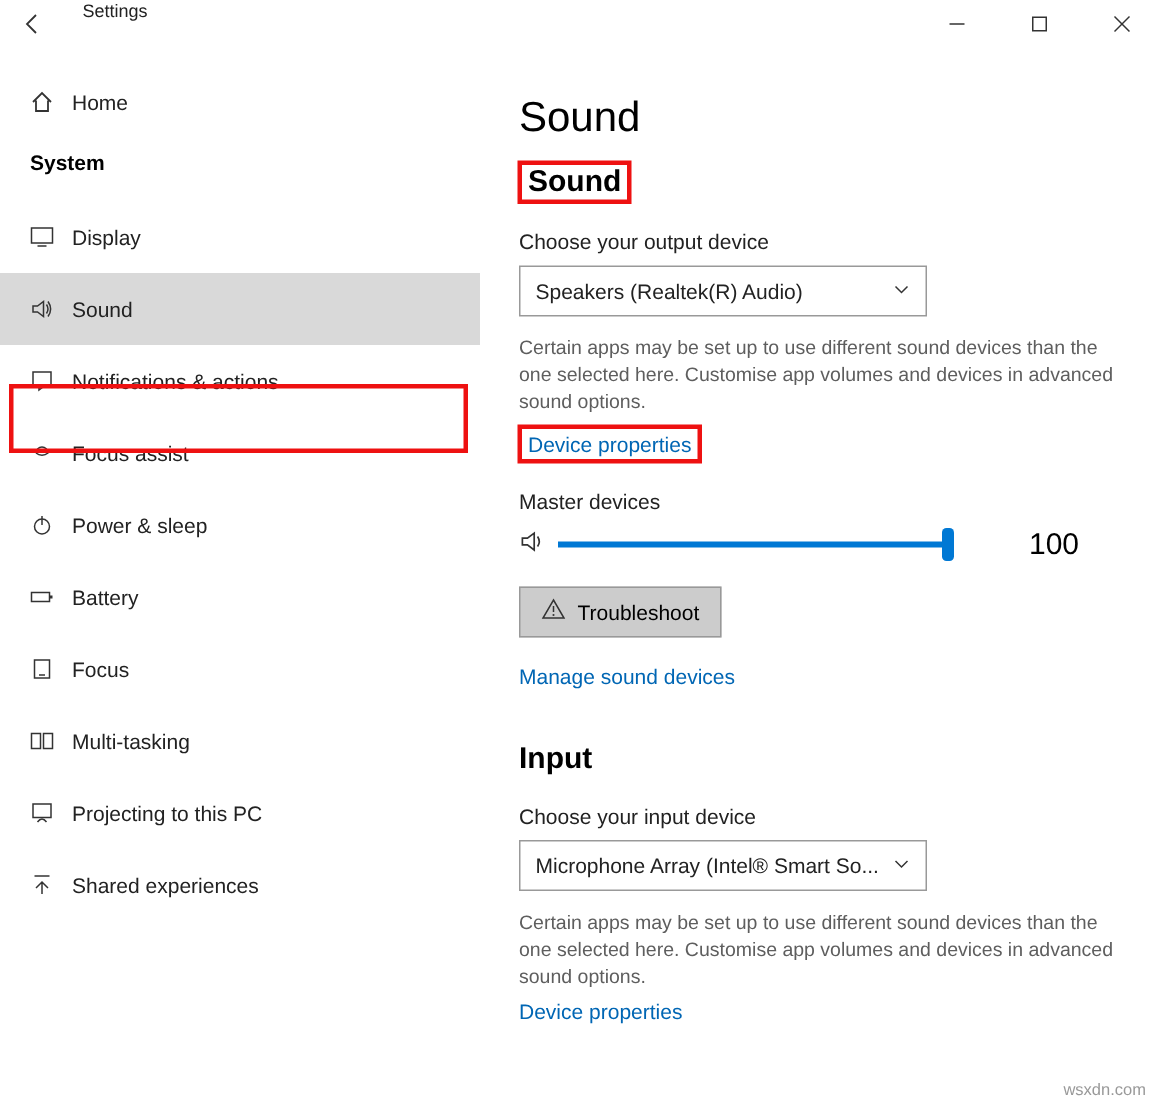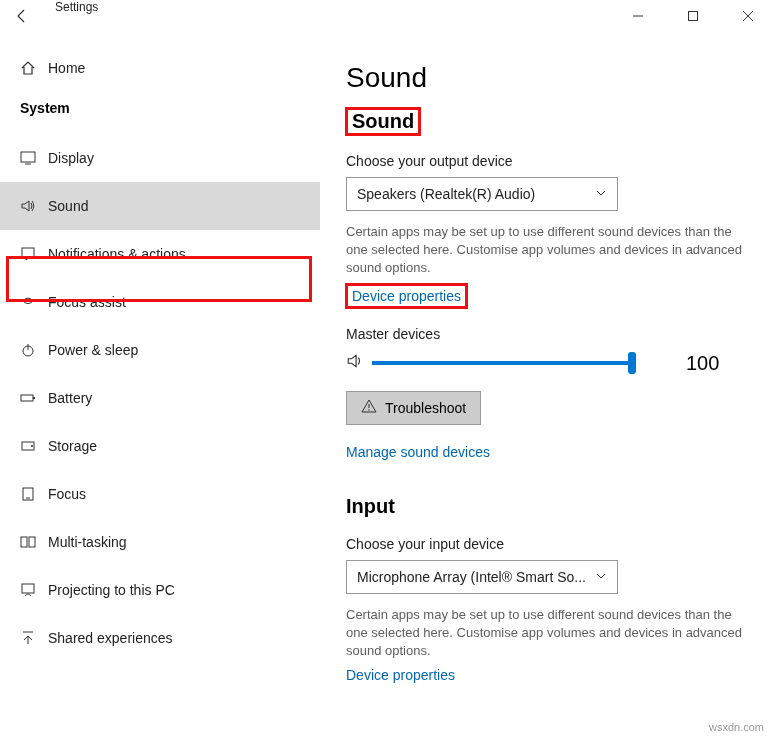--- a/index.html
+++ b/index.html
@@ -128,29 +128,20 @@
           <svg width="16" height="16" viewBox="0 0 16 16">
             <rect x="1" y="5" width="12" height="6" fill="none" stroke="#333"></rect>
             <rect x="13" y="7" width="2" height="2" fill="#333"></rect>
           </svg>
         </span>
       <span>Battery</span>
     </div>
     <div class="nav-item">
       <span class="icon">
           <svg width="16" height="16" viewBox="0 0 16 16">
-            <rect x="2" y="4" width="12" height="8" fill="none" stroke="#333"></rect>
-            <circle cx="12" cy="8" r="1" fill="#333"></circle>
-          </svg>
-        </span>
-      <span>Storage</span>
-    </div>
-    <div class="nav-item">
-      <span class="icon">
-          <svg width="16" height="16" viewBox="0 0 16 16">
             <rect x="3" y="2" width="10" height="12" fill="none" stroke="#333"></rect>
             <line x1="6" y1="12" x2="10" y2="12" stroke="#333"></line>
           </svg>
         </span>
       <span>Focus</span>
     </div>
     <div class="nav-item">
       <span class="icon">
           <svg width="16" height="16" viewBox="0 0 16 16">
             <rect x="1" y="3" width="6" height="10" fill="none" stroke="#333"></rect>

